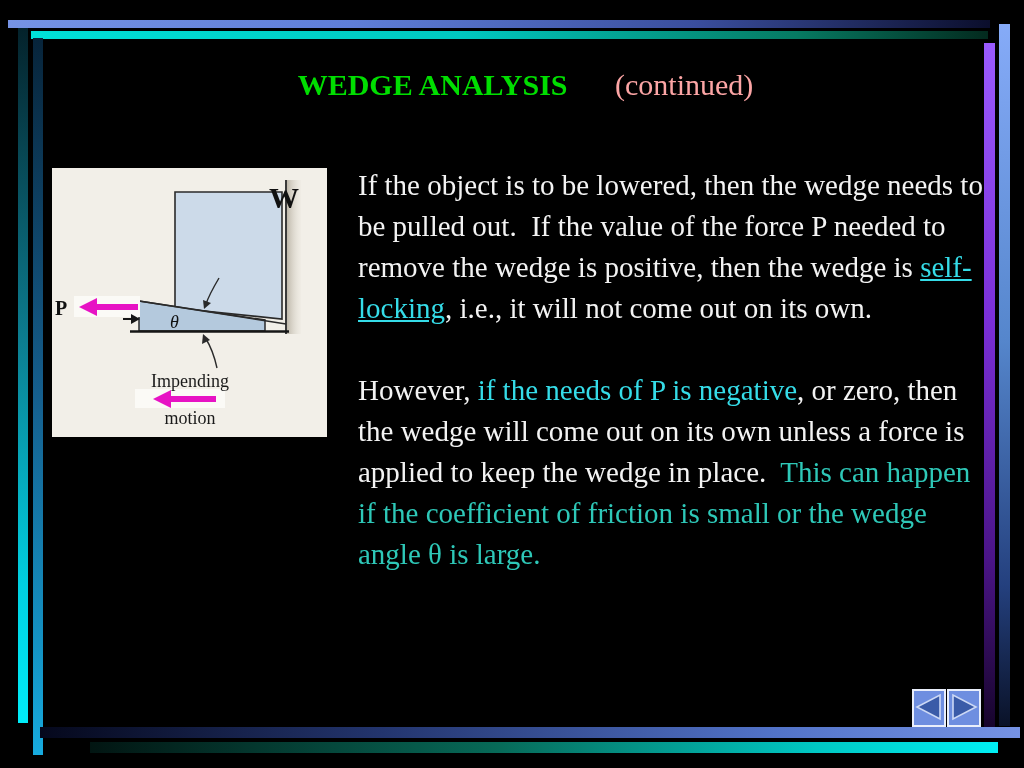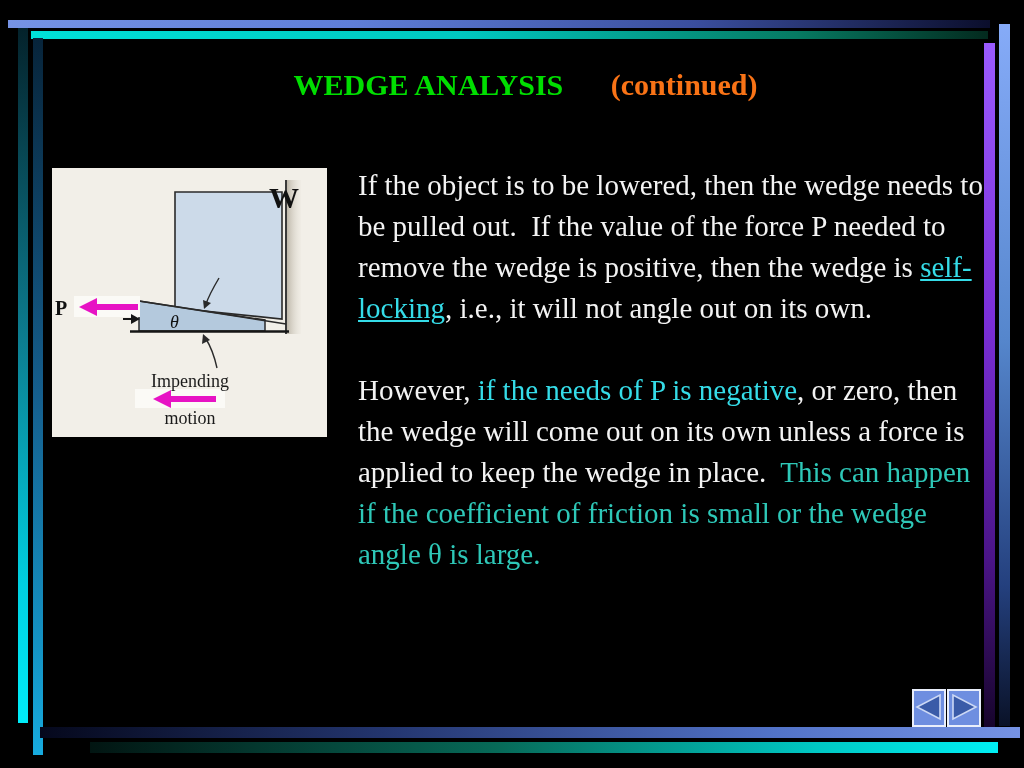--- a/index.html
+++ b/index.html
@@ -22,21 +22,21 @@
                    background:linear-gradient(to bottom,#86abf8 0%,#5586cc 45%,#24407e 80%,#0a1228 100%);}
   .bar-bottom-blue{left:40px;  top:727px; width:980px; height:11px;
                    background:linear-gradient(to right,#05081c 0%,#23356e 35%,#5273c8 75%,#7693e4 100%);}
   .bar-bottom-cyan{left:90px;  top:742px; width:908px; height:11px;
                    background:linear-gradient(to right,#021512 0%,#076a58 45%,#00c8c4 80%,#00f0f4 100%);}
 
   
   .title{position:absolute;left:0;top:66px;width:1024px;text-align:center;
          font-size:30px;line-height:38px;}
   .title .green{color:#00de00;font-weight:bold;margin-left:27px;}
-  .title .white{color:#f97316;font-weight:bold;margin-left:40px;}
+  .title .white{color:#fca5a5;font-weight:normal;margin-left:40px;}
 
   
   .textcol{position:absolute;left:358px;top:165px;width:632px;color:#f3f3f3;
            font-size:29px;line-height:41px;}
   .textcol p{margin:0 0 41px 0;white-space:pre-wrap;}
   .cyan{color:#35dce8;}
   .cyan-link{color:#35dce8;text-decoration:underline;}
   .teal{color:#2ec8b8;}
 
   
@@ -106,21 +106,21 @@
 
     <text x="217" y="237" transform="translate(0,-197)" font-family="Liberation Serif, serif" font-size="30" font-weight="bold" fill="#111">W</text>
     <text x="3" y="147" font-family="Liberation Serif, serif" font-size="20" font-weight="bold" fill="#111">P</text>
     <text x="118" y="160" font-family="Liberation Serif, serif" font-size="18" font-style="italic" fill="#111">θ</text>
     <text x="138" y="219" text-anchor="middle" font-family="Liberation Serif, serif" font-size="18" fill="#1a1a1a">Impending</text>
     <text x="138" y="256" text-anchor="middle" font-family="Liberation Serif, serif" font-size="18" fill="#1a1a1a">motion</text>
   </svg>
 </div>
 
 <div class="textcol">
-  <p><span>If the object is to be lowered, then the wedge needs to be pulled out.  If the value of the force P needed to remove the wedge is positive, then the wedge is </span><span class="cyan-link">self-locking</span><span>, i.e., it will not angle out on its own.</span></p>
+  <p><span>If the object is to be lowered, then the wedge needs to be pulled out.  If the value of the force P needed to remove the wedge is positive, then the wedge is </span><span class="cyan-link">self-locking</span><span>, i.e., it will not come out on its own.</span></p>
   <p><span>However, </span><span class="cyan">if the needs of P is negative</span><span>, or zero, then the wedge will come out on its own unless a force is applied to keep the wedge in place.  </span><span class="teal">This can happen if the coefficient of friction is small or the wedge angle θ is large.</span></p>
 </div>
 
 <div class="nav">
   <button class="navbtn">
     <span>
       <svg width="28" height="30" viewBox="0 0 28 30">
         <polygon points="25,3 25,27 2,15" fill="#3a5ba8" stroke="#cdd9f5" stroke-width="1.6"></polygon>
       </svg>
     </span>

